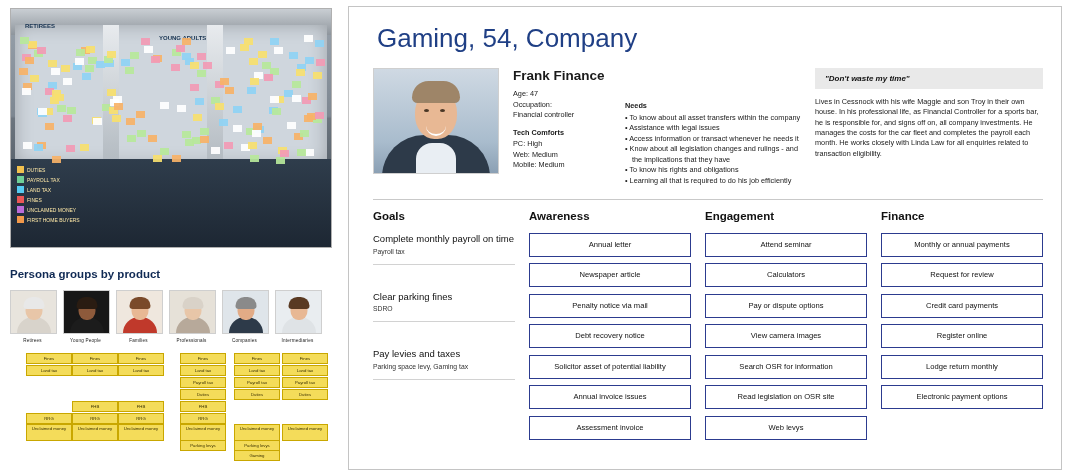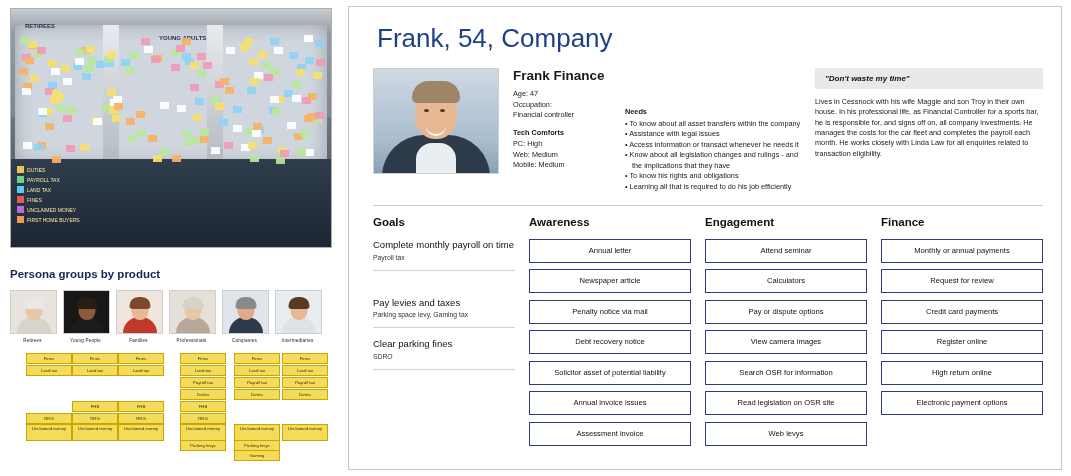--- a/index.html
+++ b/index.html
@@ -181,21 +181,21 @@
 
   #profile-mid { flex: 1 1 auto; min-width: 0; }
   #profile-name {
     font-size: 13.5px; font-weight: bold; color: #1a1a1a; margin-bottom: 6px;
   }
   #profile-cols { display: flex; gap: 16px; }
   .profile-col { font-size: 7.3px; color: #1a1a1a; line-height: 1.45; }
   .profile-col.left { width: 96px; flex: none; }
   .profile-col.right { flex: 1 1 auto; }
   .profile-col .sub { font-weight: bold; display: block; margin: 7px 0 1px 0; }
-  .profile-col .sub.first { margin-top: 18px; }
+  .profile-col .sub.first { margin-top: 12px; }
   .profile-col .line { display: block; }
   .profile-col ul { margin: 0; padding: 0; list-style: none; }
   .profile-col li { display: block; padding-left: 7px; text-indent: -7px; }
   .profile-col li:before { content: "• "; }
 
   #quote-box { width: 228px; flex: none; }
   #quote-bar {
     background: #e9e9e9; padding: 6px 10px; font-size: 8px; font-style: italic;
     color: #111; font-weight: bold;
   }
@@ -517,21 +517,21 @@
         <div class="note two" style="left: 224px; top: 71px; width: 44px; background: rgb(244, 220, 90);">Unclaimed money</div>
         <div class="note two" style="left: 272px; top: 71px; width: 44px; background: rgb(244, 220, 90);">Unclaimed money</div>
         <div class="note" style="left: 170px; top: 87px; width: 44px; background: rgb(244, 220, 90);">Parking levys</div>
         <div class="note" style="left: 224px; top: 87px; width: 44px; background: rgb(244, 220, 90);">Parking levys</div>
         <div class="note" style="left: 224px; top: 97px; width: 44px; background: rgb(244, 220, 90);">Gaming</div>
       </div>
   </div>
 
   <div id="persona-sheet">
 
-    <div id="persona-title">Frank, 54, Company</div>
+    <div id="persona-title">Gaming, 54, Company</div>
 
     <div id="profile-row">
 
       <div id="profile-photo">
         <div class="wall"></div>
         <div class="shoulders"></div>
         <div class="shirt"></div>
         <div class="face"></div>
         <div class="hair"></div>
         <div class="eye l"></div>
@@ -576,28 +576,28 @@
     <div id="columns">
 
       <div class="col goals">
         <div class="col-head">Goals</div>
         <div id="goals-list">
             <div class="goal-item" style="margin-bottom: 26px;">
               <div class="goal-title">Complete monthly payroll on time</div>
               <div class="goal-sub">Payroll tax</div>
               <hr class="goal-rule">
             </div>
+            <div class="goal-item" style="margin-bottom: 26px;">
+              <div class="goal-title">Clear parking fines</div>
+              <div class="goal-sub">SDRO</div>
+              <hr class="goal-rule">
+            </div>
             <div class="goal-item">
               <div class="goal-title">Pay levies and taxes</div>
               <div class="goal-sub">Parking space levy, Gaming tax</div>
-              <hr class="goal-rule">
-            </div>
-            <div class="goal-item" style="margin-bottom: 26px;">
-              <div class="goal-title">Clear parking fines</div>
-              <div class="goal-sub">SDRO</div>
               <hr class="goal-rule">
             </div>
           </div>
       </div>
 
       <div class="col">
         <div class="col-head">Awareness</div>
         <div id="awareness-cards">
             <div class="card">Annual letter</div>
             <div class="card">Newspaper article</div>
@@ -622,20 +622,20 @@
           </div>
       </div>
 
       <div class="col">
         <div class="col-head">Finance</div>
         <div id="action-cards">
             <div class="card">Monthly or annual payments</div>
             <div class="card">Request for review</div>
             <div class="card">Credit card payments</div>
             <div class="card">Register online</div>
-            <div class="card">High return online</div>
+            <div class="card">Lodge return monthly</div>
             <div class="card">Electronic payment options</div>
           </div>
       </div>
 
     </div>
   </div>
 </div>
 
 </body></html>

